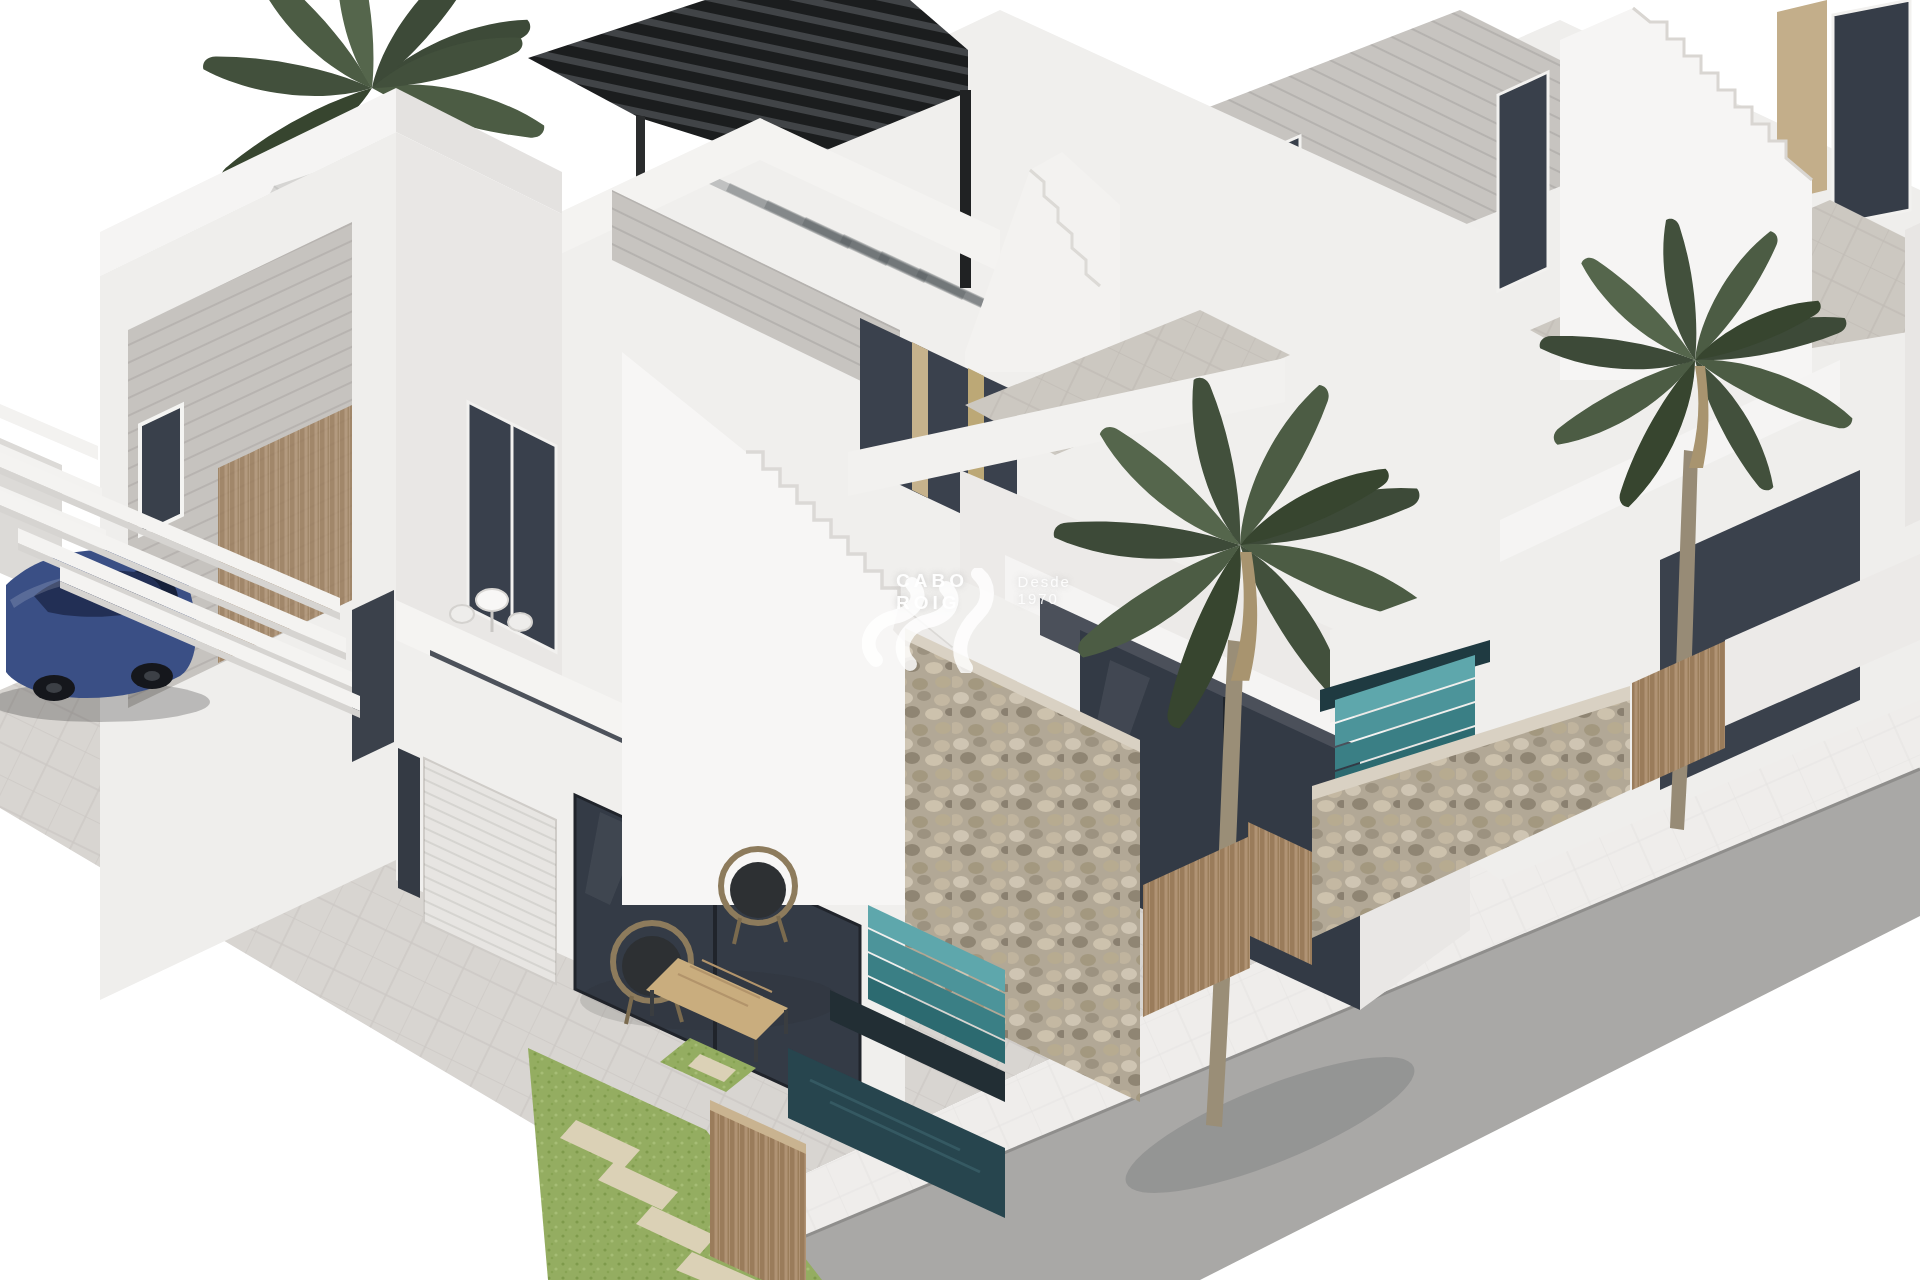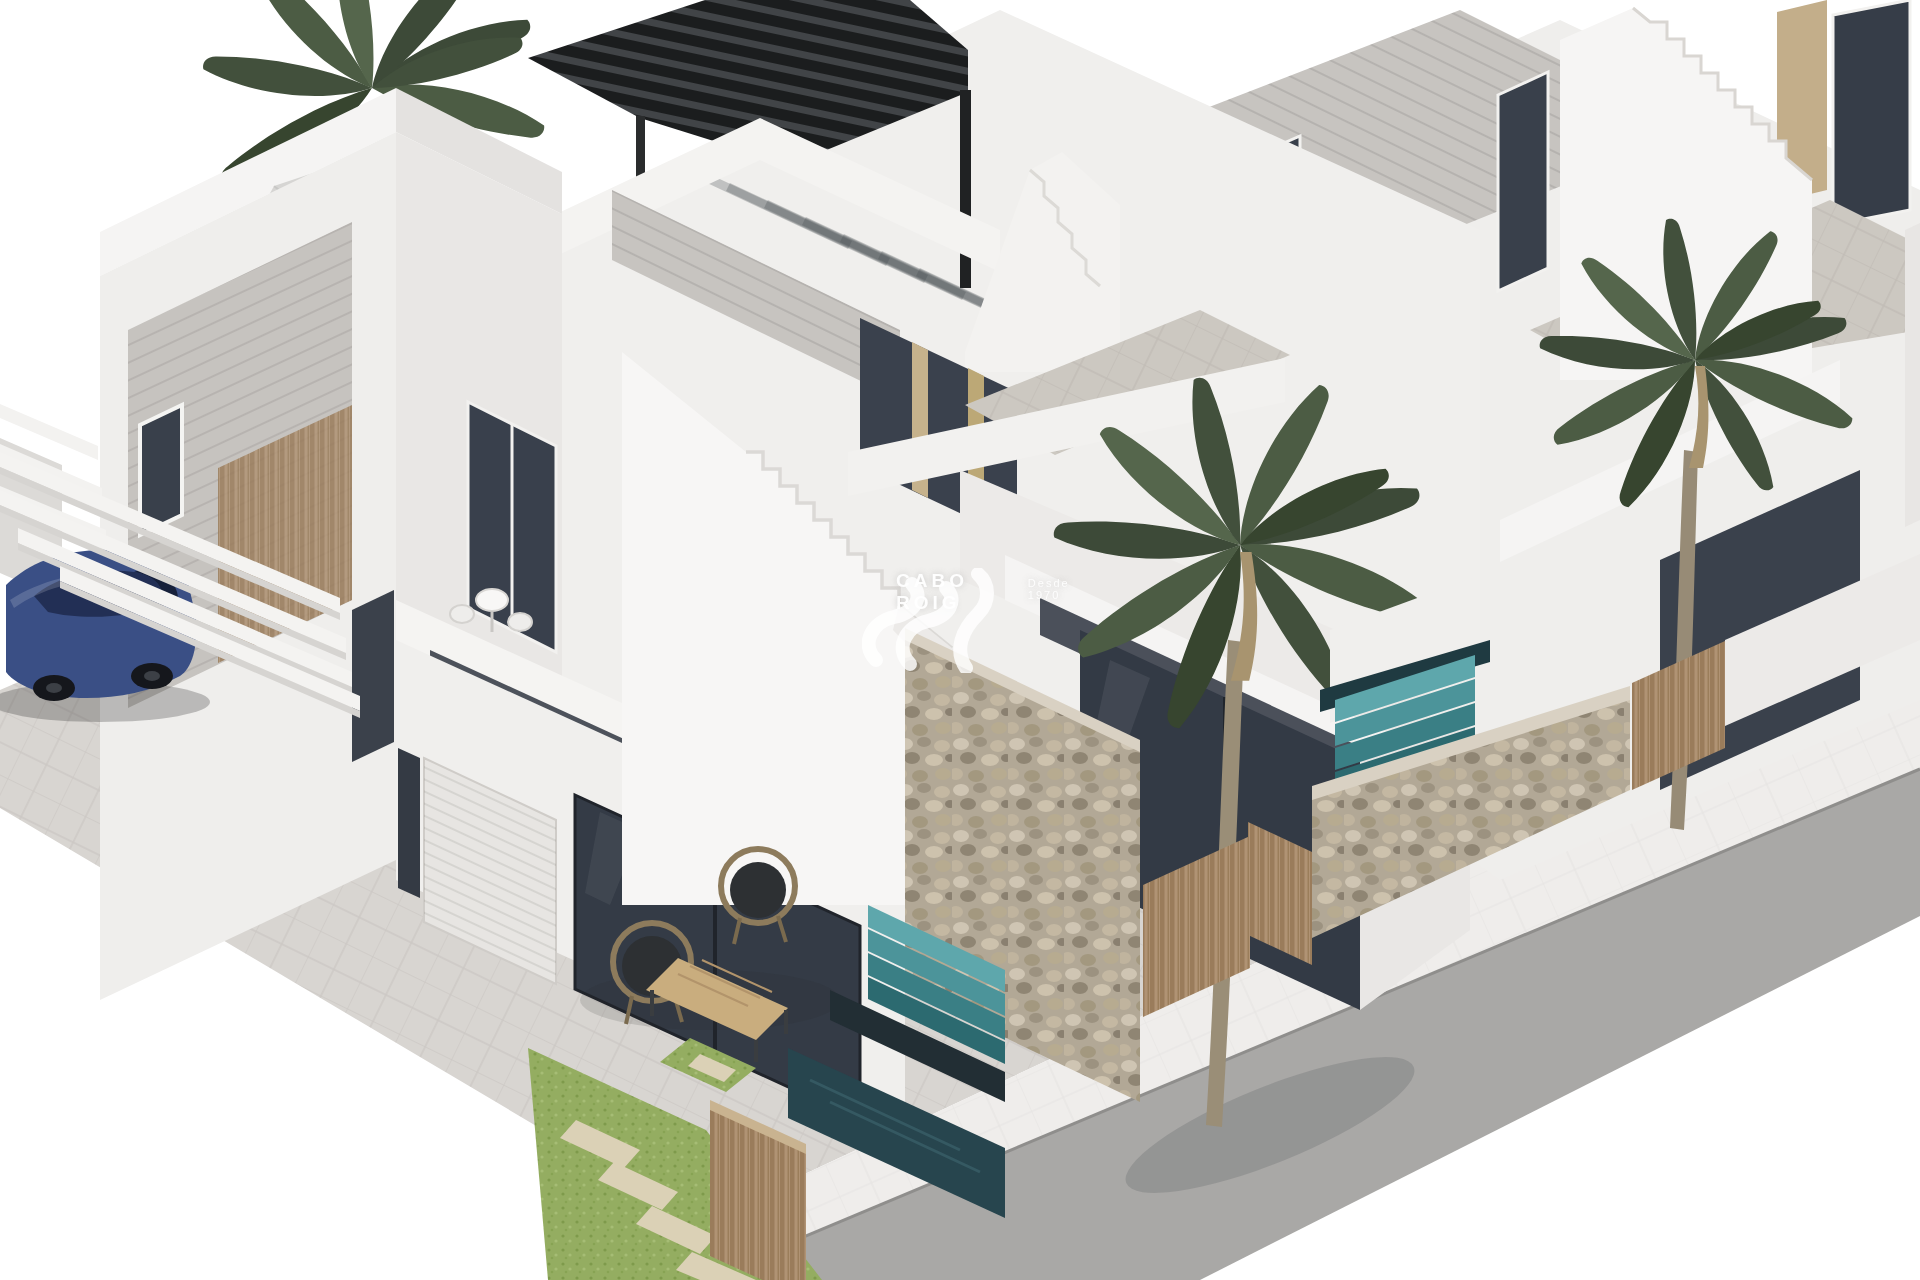--- a/index.html
+++ b/index.html
@@ -4,21 +4,21 @@
 <style>
   html,body{margin:0;padding:0;background:#ffffff;width:1920px;height:1280px;overflow:hidden;
     font-family:"Liberation Sans", sans-serif;}
   .stage{position:relative;width:1544px;height:1280px;background:#ffffff;}
   .stage svg{position:absolute;left:0;top:0;}
   .watermark{position:absolute;left:862px;top:568px;width:230px;height:140px;
     display:flex;flex-direction:column;align-items:flex-start;pointer-events:none;}
   .wm-text{display:flex;align-items:baseline;gap:14px;margin-top:2px;margin-left:34px;}
   .wm-brand{color:rgba(255,255,255,0.95);font-weight:bold;font-size:19px;letter-spacing:4px;
     text-shadow:0 0 6px rgba(120,120,120,0.35);}
-  .wm-tagline{color:rgba(255,255,255,0.88);font-size:11px;letter-spacing:2px;
+  .wm-tagline{color:rgba(255,255,255,0.88);font-size:15px;letter-spacing:2px;
     text-shadow:0 0 6px rgba(120,120,120,0.35);}
 </style>
 </head>
 <body>
 
 <div class="stage">
 <svg width="1920" height="1280" viewBox="0 0 1920 1280">
   <defs>
     <pattern id="tiles" width="58" height="58" patternUnits="userSpaceOnUse" patternTransform="rotate(26)">
       <rect width="58" height="58" fill="none"></rect>

